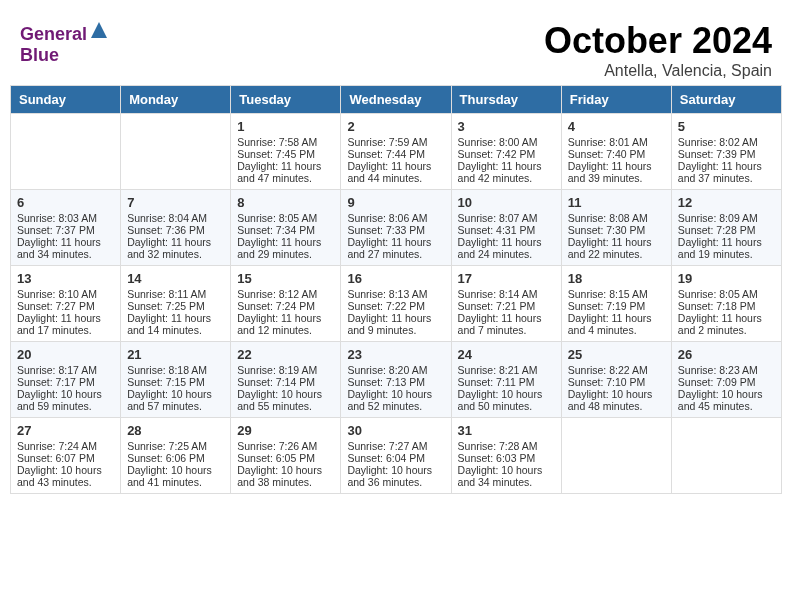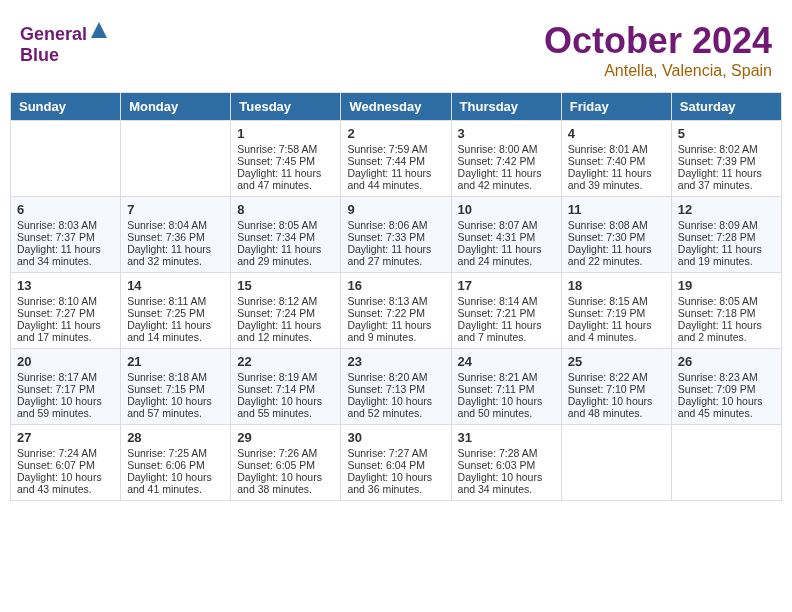--- a/index.html
+++ b/index.html
@@ -34,30 +34,30 @@
       width: 20px;
       height: 20px;
       margin-left: 2px;
     }
     .title-area {
       text-align: right;
     }
     .month-title {
       font-size: 36px;
       font-weight: bold;
-      color: #701a75;
+      color: #000000;
     }
     .location-title {
       font-size: 16px;
-      color: #a16207;
+      color: #404040;
     }
     .calendar {
       width: 100%;
       border-collapse: collapse;
-      margin-top: 7px;
+      margin-top: 0;
     }
     .calendar th {
       background-color: #2e6da4;
       color: #fff;
       text-align: left;
       padding: 6px 8px;
       font-size: 13px;
       font-weight: bold;
       border: 1px solid #ddd;
     }

